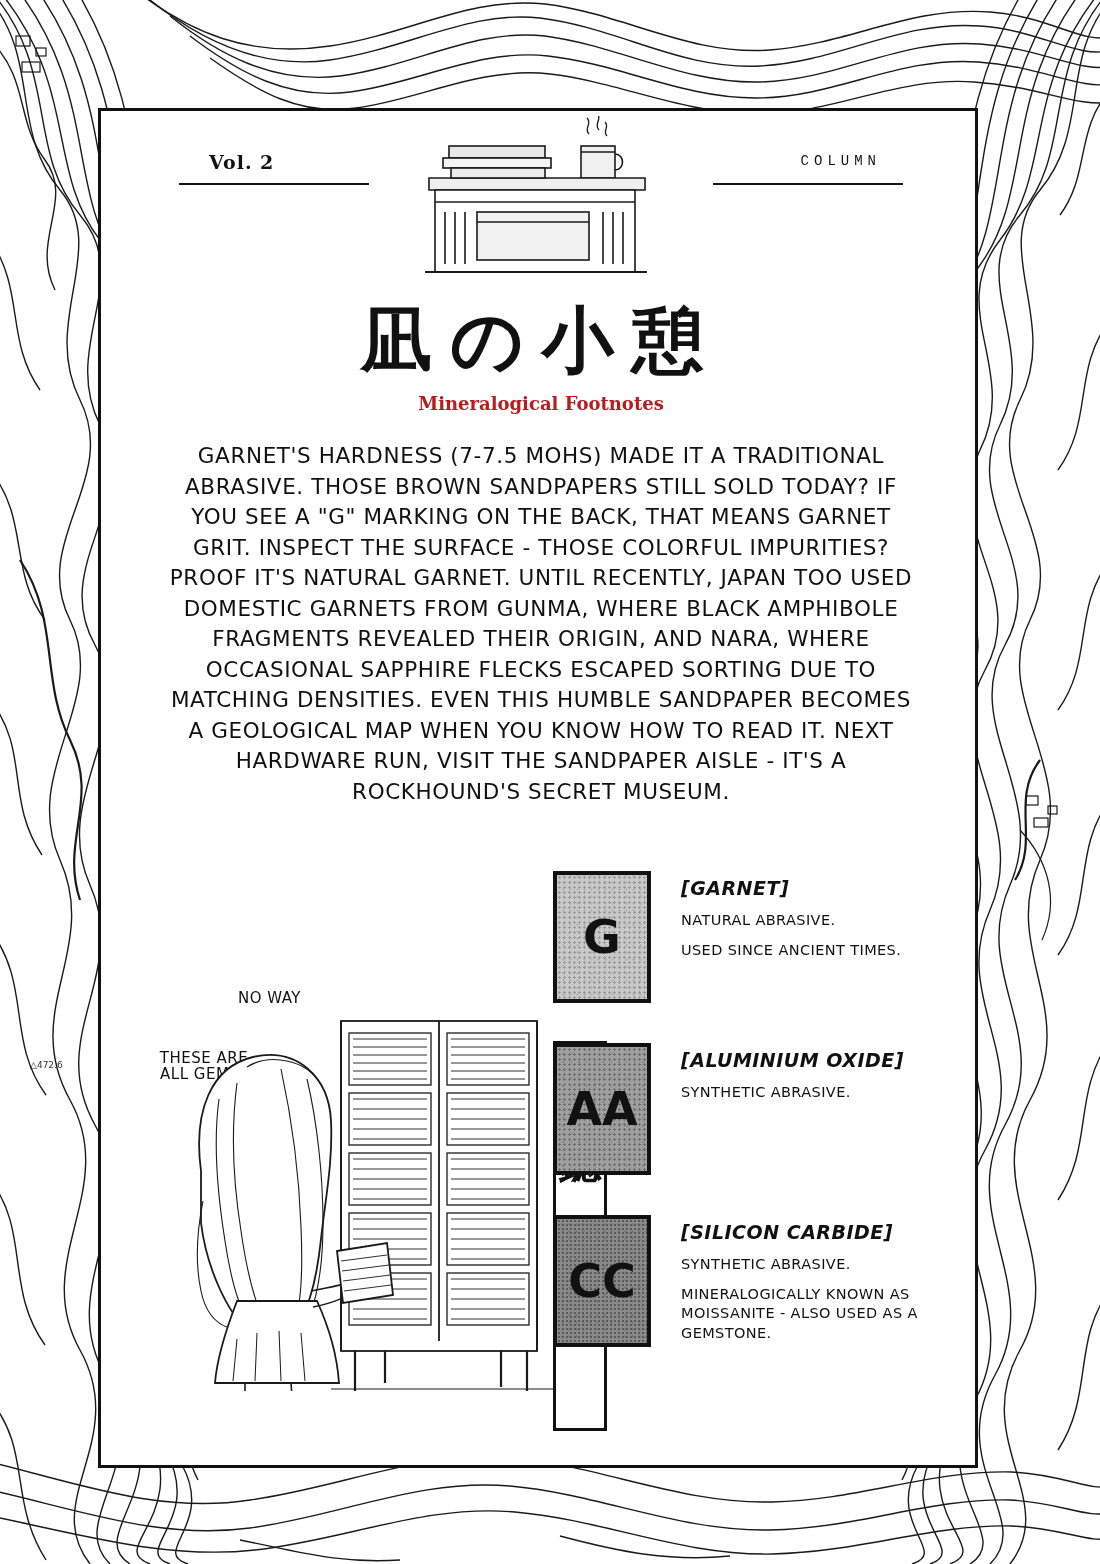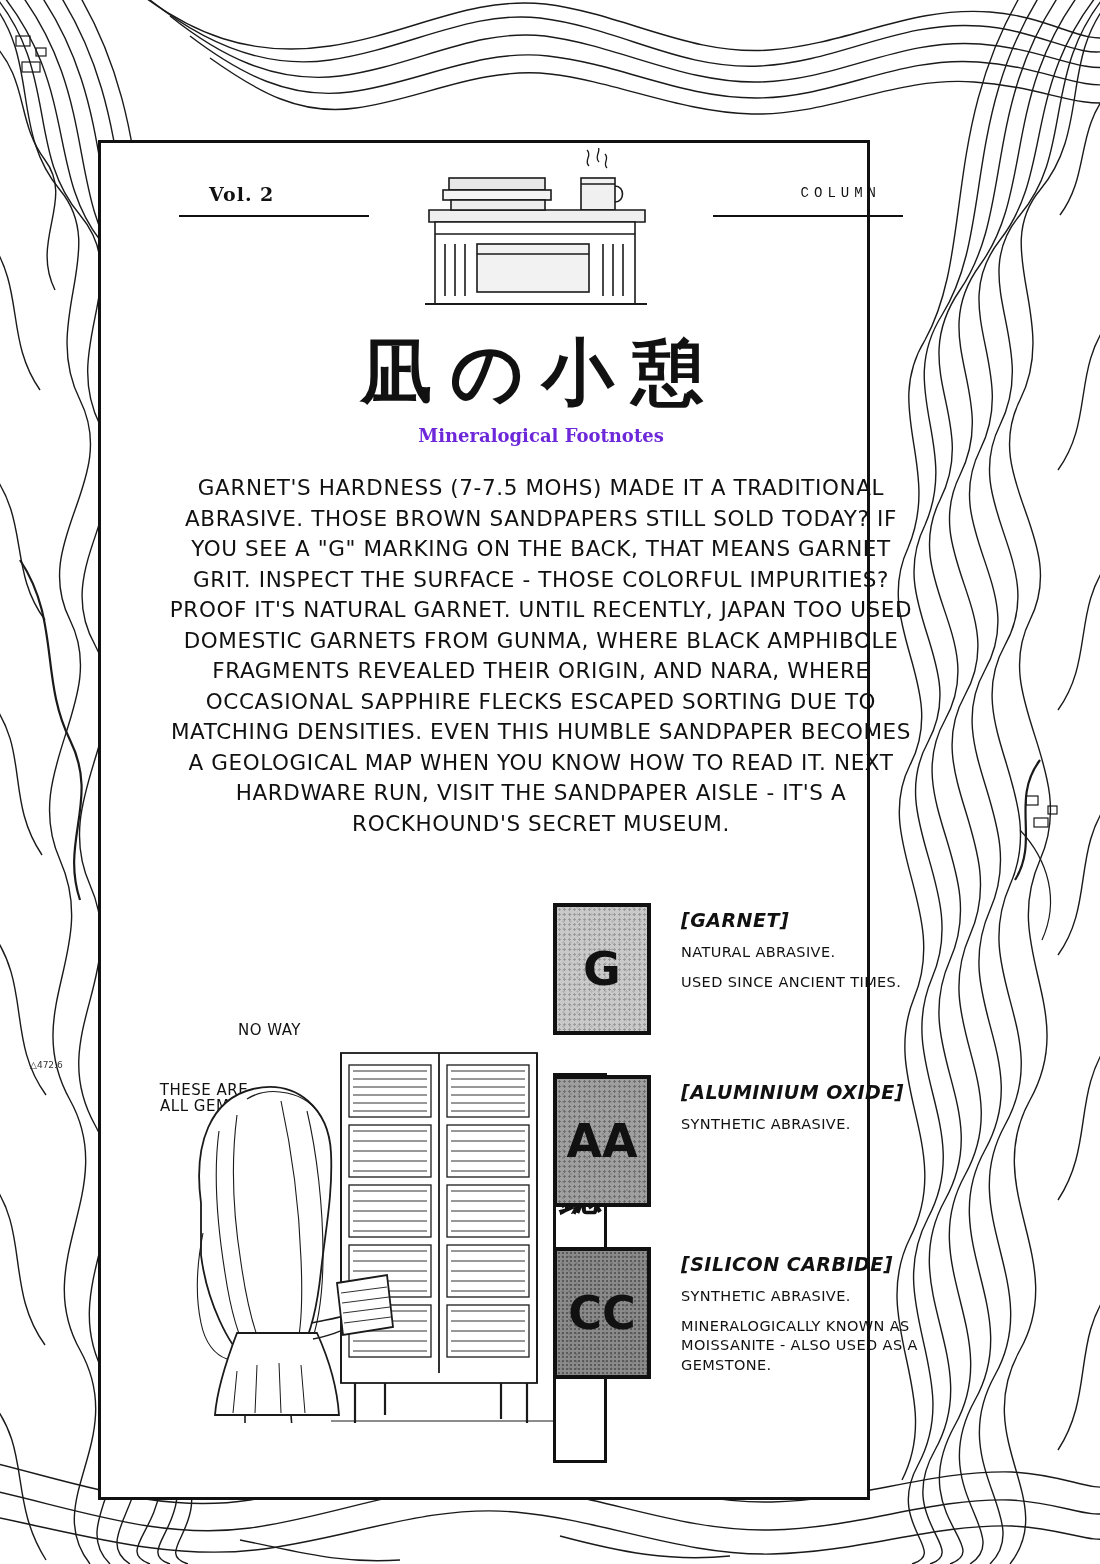--- a/index.html
+++ b/index.html
@@ -26,27 +26,26 @@
     inset: 0;
     width: 1100px;
     height: 1564px;
   }
 
   
   #panel {
     position: absolute;
     left: 98px;
     top: 108px;
-    width: 772px;
+    width: 880px;
     height: 1360px;
     background: #ffffff;
     border: 3px solid #111;
     box-sizing: border-box;
     z-index: 5;
-    margin-top: 32px;
   }
   
   #panel::before {
     content: "";
     position: absolute;
     left: -3px;
     top: -3px;
     width: 886px;
     height: 10px;
   }
@@ -120,21 +119,21 @@
   }
   .title-en {
     position: absolute;
     top: 282px;
     left: 0;
     width: 880px;
     text-align: center;
     font-family: "DejaVu Serif", serif;
     font-weight: bold;
     font-size: 18px;
-    color: #6d28d9;
+    color: #b91c1c;
   }
 
   
   .body-text {
     position: absolute;
     top: 330px;
     left: 60px;
     width: 760px;
     text-align: center;
     font-family: "DejaVu Sans", sans-serif;

